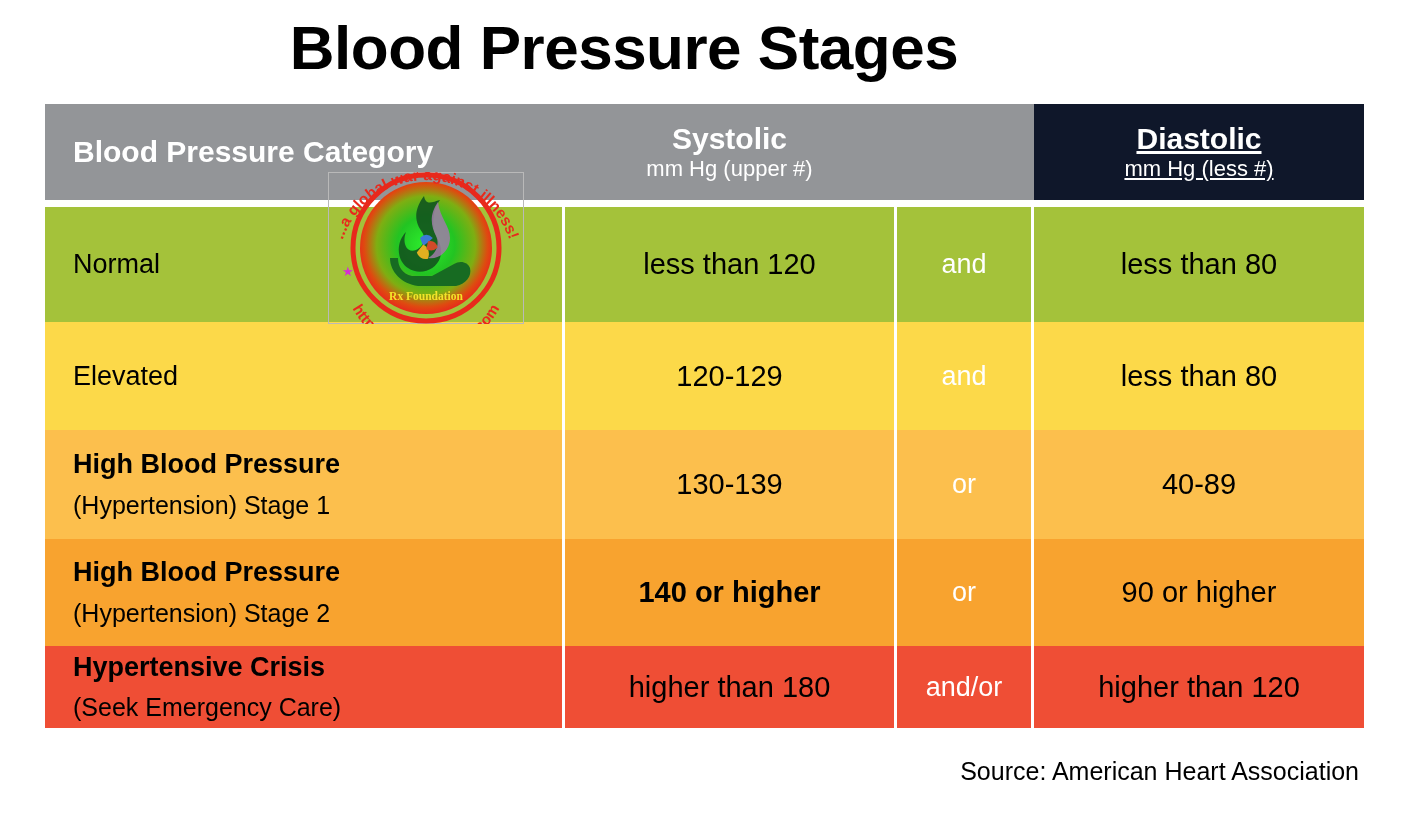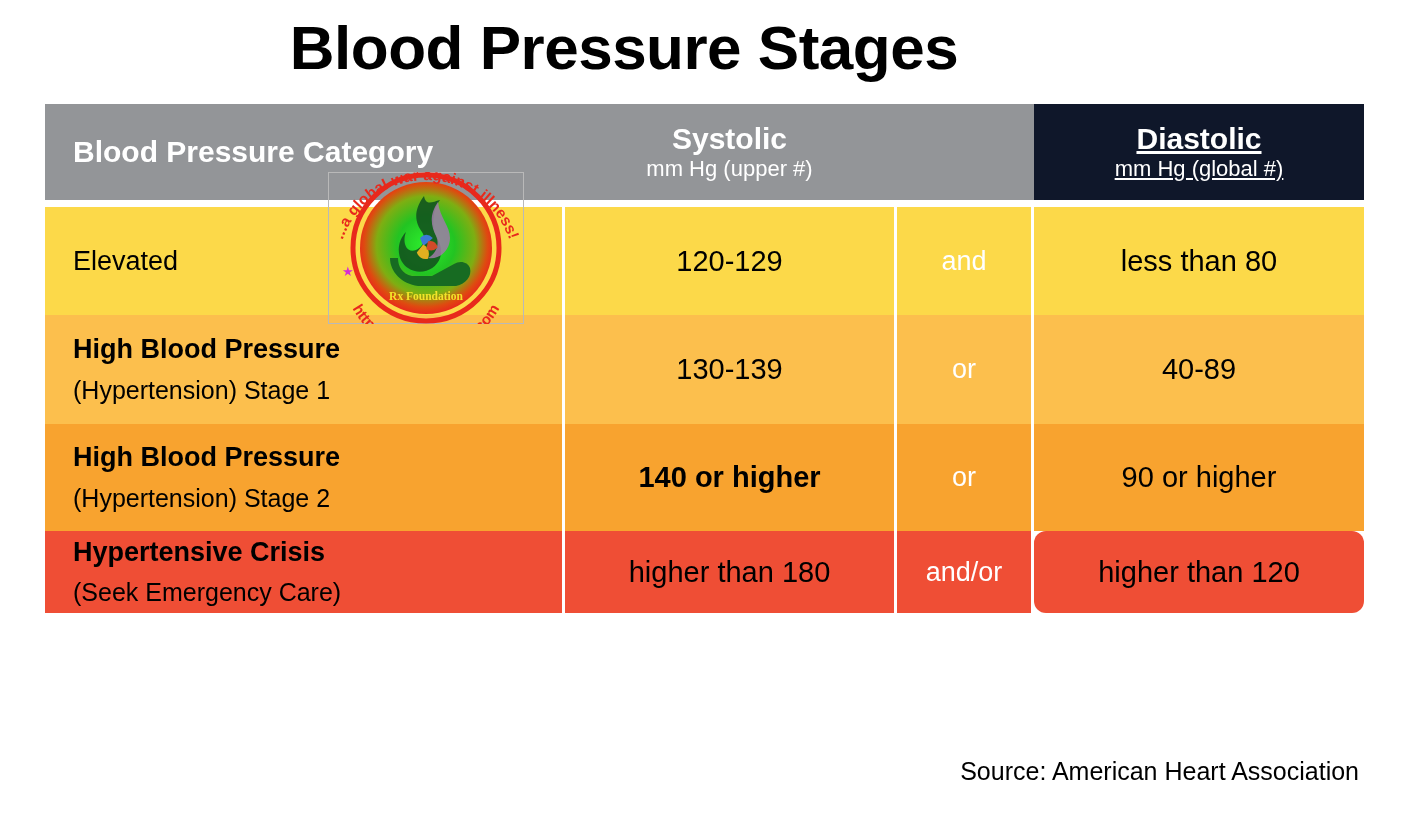--- a/index.html
+++ b/index.html
@@ -173,32 +173,40 @@
       </th>
       <th class="th-center" style="background: rgb(147, 149, 152); color: rgb(255, 255, 255); border-right-color: rgb(147, 149, 152);">
         <span class="th-main">Systolic</span>
         <span class="th-sub">mm Hg (upper #)</span>
       </th>
       <th class="th-center" style="background: rgb(147, 149, 152); color: rgb(255, 255, 255); border-right-color: rgb(147, 149, 152);">
         <span class="th-main"></span>
       </th>
       <th class="th-center" style="background: #0f172a; color: rgb(255, 255, 255); border-right-color: rgb(147, 149, 152); text-decoration: underline;">
         <span class="th-main">Diastolic</span>
-        <span class="th-sub">mm Hg (global #)</span>
+        <span class="th-sub">mm Hg (less #)</span>
       </th>
     </tr>
   </thead>
   <tbody>
     <tr class="gap-row">
       <td></td>
       <td></td>
       <td></td>
       <td></td>
     </tr>
 
+    <tr class="r-normal">
+      <td class="cat-cell" style="background: rgb(164, 194, 58);">
+        <span class="cat-single">Normal</span>
+      </td>
+      <td class="val-cell" style="background: rgb(164, 194, 58);">less than 120</td>
+      <td class="conj-cell" style="background: rgb(164, 194, 58);">and</td>
+      <td class="val-cell" style="background: rgb(164, 194, 58);">less than 80</td>
+    </tr>
 
     <tr class="r-elevated">
       <td class="cat-cell" style="background: rgb(252, 217, 73);">
         <span class="cat-single">Elevated</span>
       </td>
       <td class="val-cell" style="background: rgb(252, 217, 73);">120-129</td>
       <td class="conj-cell" style="background: rgb(252, 217, 73);">and</td>
       <td class="val-cell" style="background: rgb(252, 217, 73);">less than 80</td>
     </tr>
 
@@ -222,21 +230,21 @@
       <td class="val-cell" style="background: rgb(248, 163, 47); margin-top: 24px;">90 or higher</td>
     </tr>
 
     <tr class="r-crisis">
       <td class="cat-cell" style="background: rgb(239, 78, 53);">
         <span class="cat-title">Hypertensive Crisis</span>
         <span class="cat-sub">(Seek Emergency Care)</span>
       </td>
       <td class="val-cell" style="background: rgb(239, 78, 53);">higher than 180</td>
       <td class="conj-cell" style="background: rgb(239, 78, 53);">and/or</td>
-      <td class="val-cell" style="background: rgb(239, 78, 53); border-radius: 12px;">higher than 120</td>
+      <td class="val-cell" style="background: rgb(239, 78, 53);">higher than 120</td>
     </tr>
   </tbody>
 </table>
 
 <div id="source-note">Source: American Heart Association</div>
 
 <div id="watermark">
   <svg width="196" height="152" viewBox="0 0 196 152" xmlns="http://www.w3.org/2000/svg">
     <defs>
       <radialGradient id="discGrad" cx="50%" cy="48%" r="52%">

